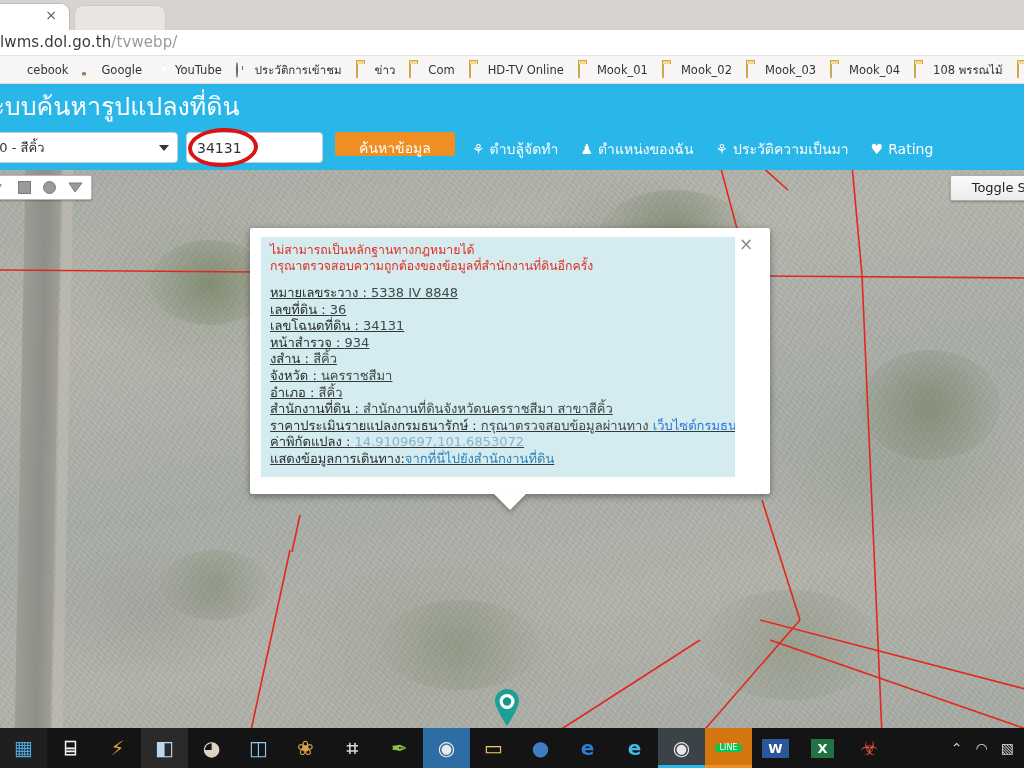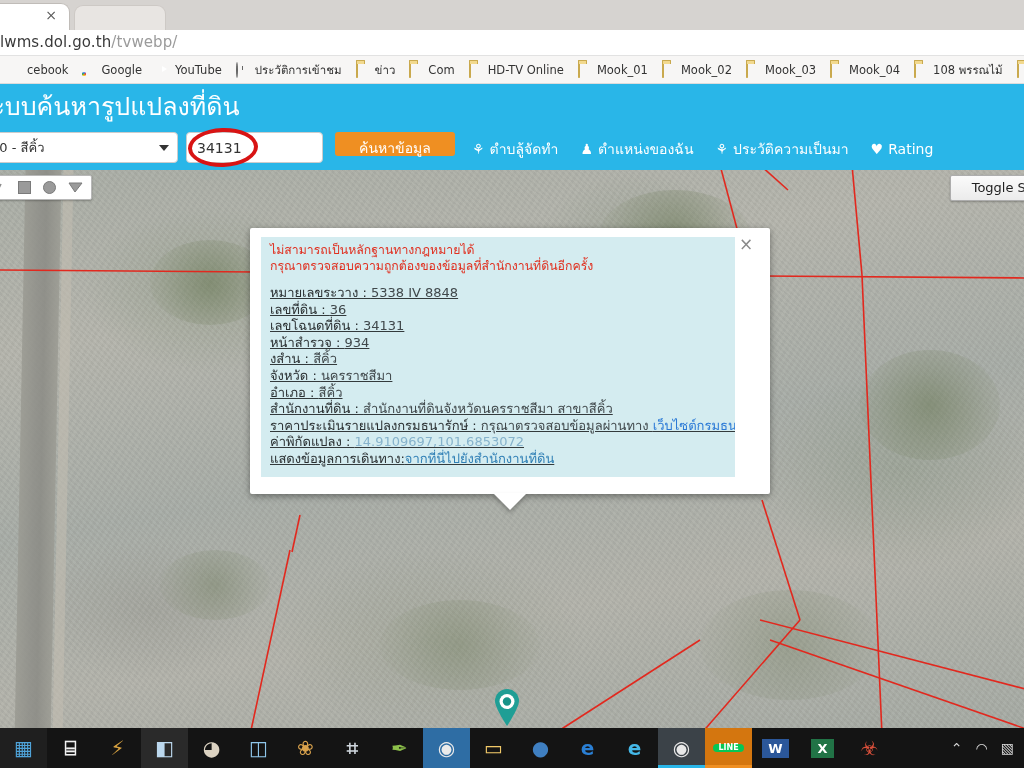--- a/index.html
+++ b/index.html
@@ -488,21 +488,21 @@
         <div class="tb-item">
           <span style="color: rgb(42, 127, 212); font-size: 20px; font-weight: bold; line-height: 1;">e</span>
         </div>
         <div class="tb-item">
           <span style="color: rgb(68, 184, 232); font-size: 20px; font-weight: bold; line-height: 1;">e</span>
         </div>
         <div class="tb-item active-chrome">
           <span style="color: rgb(232, 232, 232); font-size: 20px; font-weight: bold; line-height: 1;">◉</span>
         </div>
         <div class="tb-item active-line">
-          <span style="color: rgb(255, 255, 255); font-size: 8px; font-weight: bold; line-height: 1; background: rgb(6, 199, 85); border-radius: 7px; padding: 0 5px; text-align: right;">LINE</span>
+          <span style="color: rgb(255, 255, 255); font-size: 8px; font-weight: normal; line-height: 1; background: rgb(6, 199, 85); border-radius: 7px; padding: 0 5px; text-align: right;">LINE</span>
         </div>
         <div class="tb-item">
           <span style="color: rgb(255, 255, 255); font-size: 13px; font-weight: bold; line-height: 1; background: rgb(43, 87, 154); padding: 3px 6px;">W</span>
         </div>
         <div class="tb-item">
           <span style="color: rgb(255, 255, 255); font-size: 13px; font-weight: bold; line-height: 1; background: rgb(33, 115, 70); padding: 3px 6px;">X</span>
         </div>
         <div class="tb-item">
           <span style="color: rgb(217, 79, 58); font-size: 20px; font-weight: bold; line-height: 1;">☣</span>
         </div>

